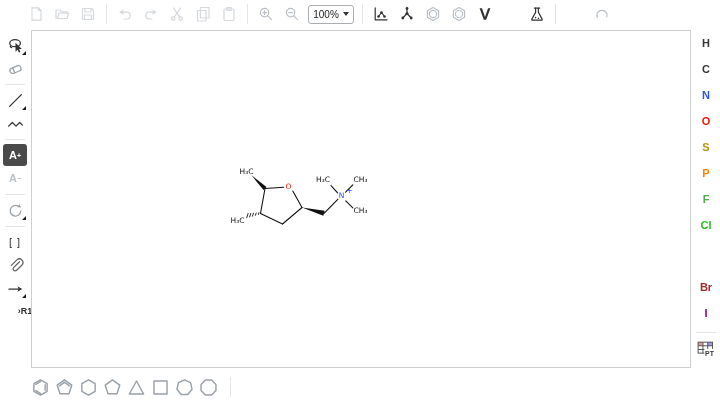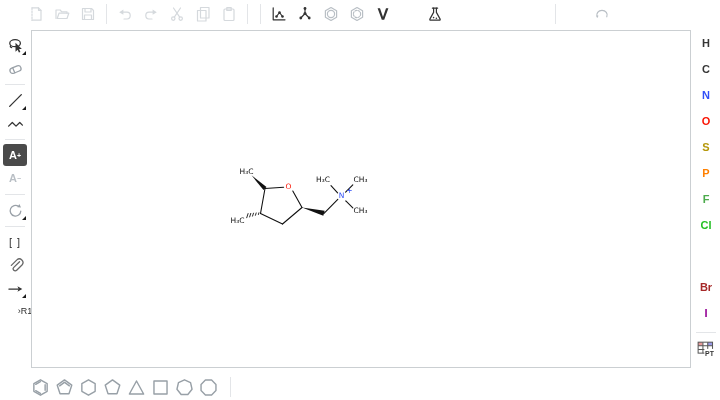--- a/index.html
+++ b/index.html
@@ -38,21 +38,21 @@
   .lbtn { width:24px; height:22px; border:none; background:transparent; color:#333;
     display:flex; align-items:center; justify-content:center; padding:0;
     position:relative; margin-bottom:1px; border-radius:3px; }
   .hdiv { width:20px; height:1px; background:#e3e5e8; margin:4px 0; }
   .corner { position:absolute; right:1px; bottom:1px; width:0; height:0;
     border-left:4px solid transparent; border-bottom:4px solid #1c1c1c; }
   .lbtn.active { background:#4a4a4a; color:#fff; }
   .glyphA { font-size:11px; font-weight:bold; }
   .glyphA sup { font-size:7px; }
   .glyph-brackets { font-size:11px; color:#333; letter-spacing:1px; }
-  .glyph-rgroup { font-size:9px; font-weight:normal; color:#2b2b2b;margin-left:20px; }
+  .glyph-rgroup { font-size:9px; font-weight:bold; color:#2b2b2b;margin-left:20px; }
   .gray-g { color:#b9bfc5; }
 
   
   .rightbar { position:absolute; left:692px; top:30px; width:28px; height:345px;
     display:flex; flex-direction:column; align-items:center; padding-top:2px; }
   .atom { width:26px; height:22px; margin-bottom:4px; border:none; background:transparent;
     font-size:11px; font-weight:bold; font-family:"Liberation Sans",sans-serif; padding:0; }
   .el-h,.el-c { color:#363636; }
   .el-n { color:#304ff7; } .el-o { color:#fa1505; } .el-s { color:#b5980a; }
   .el-p { color:#ff8000; } .el-f { color:#4cab4c; } .el-cl { color:#24c024; }
@@ -133,20 +133,40 @@
         </svg>
       </button>
       <button class="tbtn">
         <svg class="ic dis" width="16" height="16" viewBox="0 0 16 16">
           <rect x="3" y="3" width="10" height="11.5" rx="1"></rect>
           <rect x="5.8" y="1.6" width="4.4" height="2.8" fill="#fff"></rect>
         </svg>
       </button>
     </div>
     <div class="vdiv"></div>
+    <div class="g">
+      <button class="tbtn">
+        <svg class="ic mid" width="16" height="16" viewBox="0 0 16 16">
+          <circle cx="6.6" cy="6.6" r="4.2"></circle>
+            <path d="M9.8,9.8 L13.6,13.6" stroke-width="1.6"></path>
+          <path d="M6.6,4.8 V8.4 M4.8,6.6 H8.4"></path>
+        </svg>
+      </button>
+      <button class="tbtn">
+        <svg class="ic mid" width="16" height="16" viewBox="0 0 16 16">
+          <circle cx="6.6" cy="6.6" r="4.2"></circle>
+            <path d="M9.8,9.8 L13.6,13.6" stroke-width="1.6"></path>
+          <path d="M4.8,6.6 H8.4"></path>
+        </svg>
+      </button>
+      <div class="zoombox">
+        <span>100%</span>
+        <span class="caret"></span>
+      </div>
+    </div>
     <div class="vdiv"></div>
     <div class="g">
       <button class="tbtn">
         <svg class="ic dark" width="16" height="16" viewBox="0 0 16 16">
           <path d="M2.2,1.8 V13.8 H14" stroke-width="1.3"></path>
           <path d="M5.5,10.5 L8.5,6.5 L11.5,10.5" stroke-width="1.1"></path>
           <circle class="f" cx="5.5" cy="10.5" r="1.3"></circle>
             <circle class="f" cx="8.5" cy="6.5" r="1.3"></circle>
             <circle class="f" cx="11.5" cy="10.5" r="1.3"></circle>
         </svg>

